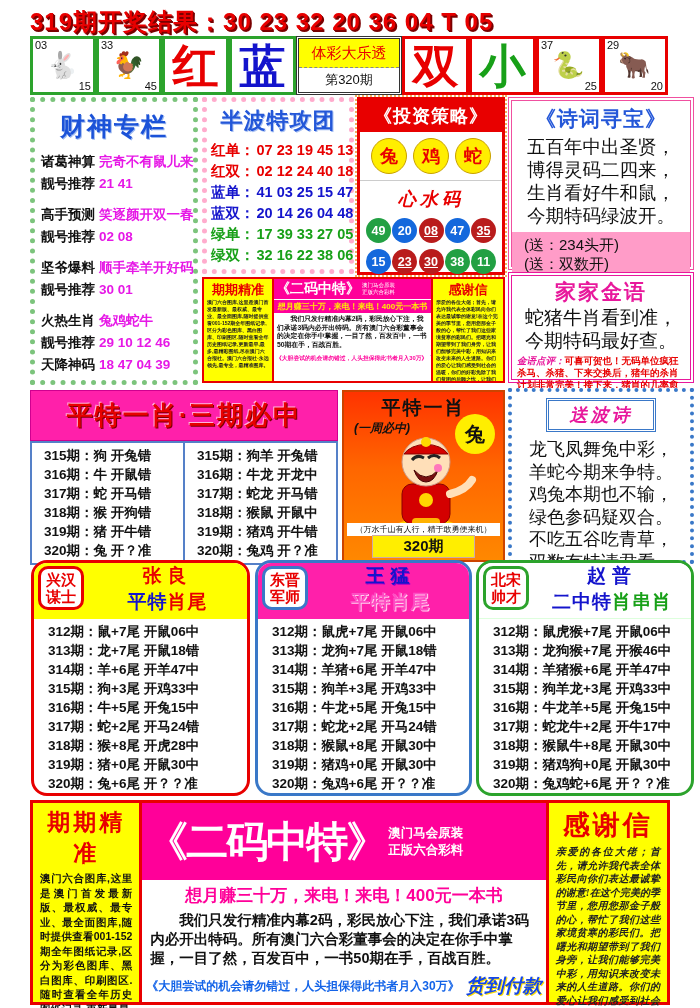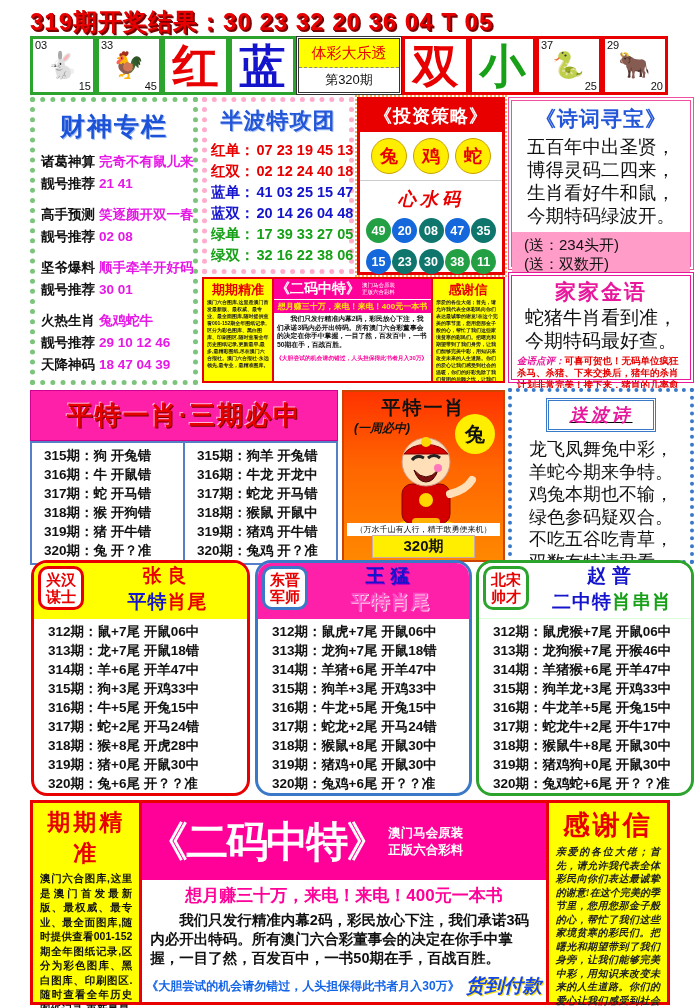--- a/index.html
+++ b/index.html
@@ -44,21 +44,21 @@
 
   .touzi { left:357px; top:97px; width:148px; height:178px; border:3px solid #e80000; outline:2px dotted #f0b060; }
   .touzi .ban { background:#e80000; color:#fff; font-weight:bold; font-size:18px; text-align:center; padding:4px 0; letter-spacing:1px; }
   .touzi .zrow { display:flex; justify-content:space-around; padding:6px 8px; border-bottom:1px solid #ccc; }
   .zod { width:36px; height:36px; border-radius:50%; background:#ffee00; border:1px solid #c8a000; color:#e80000;
      font-weight:bold; font-size:18px; display:flex; align-items:center; justify-content:center; }
   .touzi .xsm { text-align:center; color:#e80000; font-weight:bold; font-size:18px; font-style:italic; margin:6px 0 4px; letter-spacing:4px; }
   .ballrow { display:flex; justify-content:space-between; padding:3px 6px; }
   .ball { width:25px; height:25px; border-radius:50%; color:#fff; font-weight:bold; font-size:12.5px;
      display:flex; align-items:center; justify-content:center; }
-  .ball.c-red { background:#0f766e; } .ball.c-blue { background:#1468dc; } .ball.c-green { background:#22a043; }
+  .ball.c-red { background:#b91c1c;text-decoration:underline; } .ball.c-blue { background:#1468dc; } .ball.c-green { background:#22a043; }
 
   .shici { left:508px; top:97px; width:186px; height:173px; border:4px double #f050a0; }
   .shici .ttl { text-align:center; color:#2457d8; font-size:21px; font-weight:bold; padding:4px 0 2px; letter-spacing:1px; }
   .shici .poem { font-size:18.5px; color:#111; text-align:center; line-height:23px; }
   .shici .gifts { background:#ff9cc8; margin-top:5px; padding:3px 0 3px 12px; font-size:15px; color:#111; line-height:19px; }
 
   
   .miniad { left:202px; top:277px; width:303px; height:106px; border:2px solid #e80000; display:flex; }
   .miniad .mside { width:70px; background:#ffff00; padding:2px 3px; overflow:hidden; }
   .miniad .mside.l { border-right:2px solid #e80000; } .miniad .mside.r { border-left:2px solid #e80000; width:72px; }
@@ -96,21 +96,21 @@
   .pbox .t2 { color:#111; font-size:12px; font-style:italic; font-weight:bold; position:absolute; left:10px; top:28px; }
   .pbox .zc { position:absolute; right:8px; top:22px; width:40px; height:40px; border-radius:50%; background:#ffee00;
      color:#111; font-weight:bold; font-size:20px; display:flex; align-items:center; justify-content:center; }
   .pbox svg { position:absolute; left:28px; top:42px; }
   .pbox .note { position:absolute; left:3px; right:3px; bottom:24px; background:#fff; font-size:8px; color:#111; padding:1px 0; }
   .pbox .iss { position:absolute; left:28px; right:28px; bottom:2px; background:#ffee00; color:#111;
      font-size:15px; font-weight:bold; padding:1px 0; border:1px solid #caa; }
 
   
   .songbo { left:508px; top:388px; width:186px; height:176px; border:4px dotted #3a78c8; padding:4px; }
-  .songbo .tfr { width:110px; margin:2px auto 6px; border:3px double #3a78c8; text-align:center; padding:2px 0;text-decoration:underline; }
+  .songbo .tfr { width:110px; margin:2px auto 6px; border:3px double #3a78c8; text-align:center; padding:2px 0; }
   .songbo .tfr span { color:#e8189c; font-weight:bold; font-size:18px; font-style:italic; letter-spacing:3px; }
   .songbo .lines { font-size:18px; color:#111; text-align:center; line-height:22.5px; }
 
   
   .rcol { position:absolute; top:560px; height:236px; border-radius:16px; background:#fff; overflow:hidden; }
   .rcol.c1 { left:31px;  width:219px; border:3px solid #e80000; }
   .rcol.c2 { left:255px; width:217px; border:3px solid #3a78c8; }
   .rcol.c3 { left:476px; width:218px; border:3px solid #2ca32c; }
   .rhead { display:flex; align-items:flex-start; height:56px; }
   .c1 .rhead { background:#ffff00; } .c2 .rhead { background:#ff20aa; } .c3 .rhead { background:#fff; border-bottom:1px solid #dfd; }

